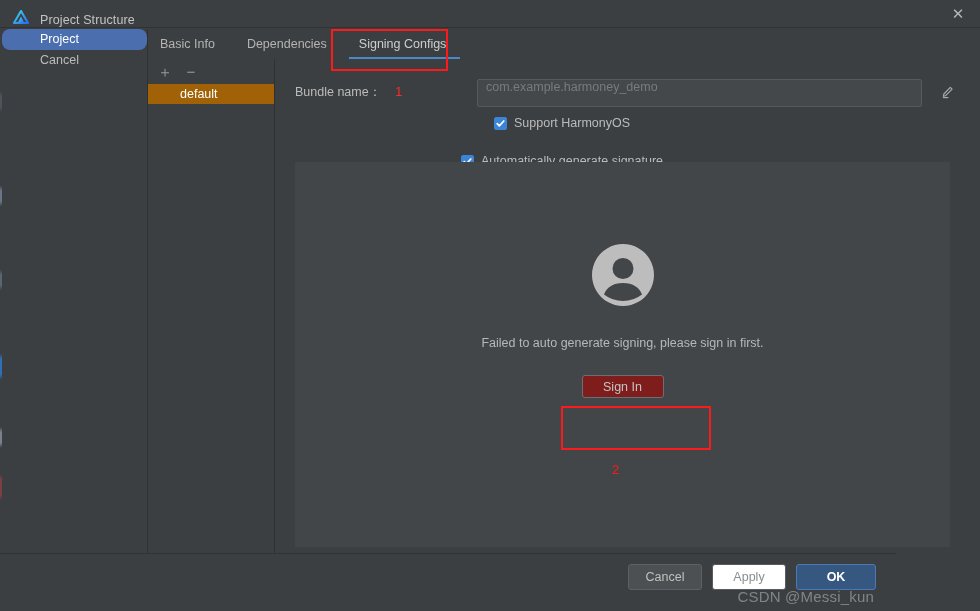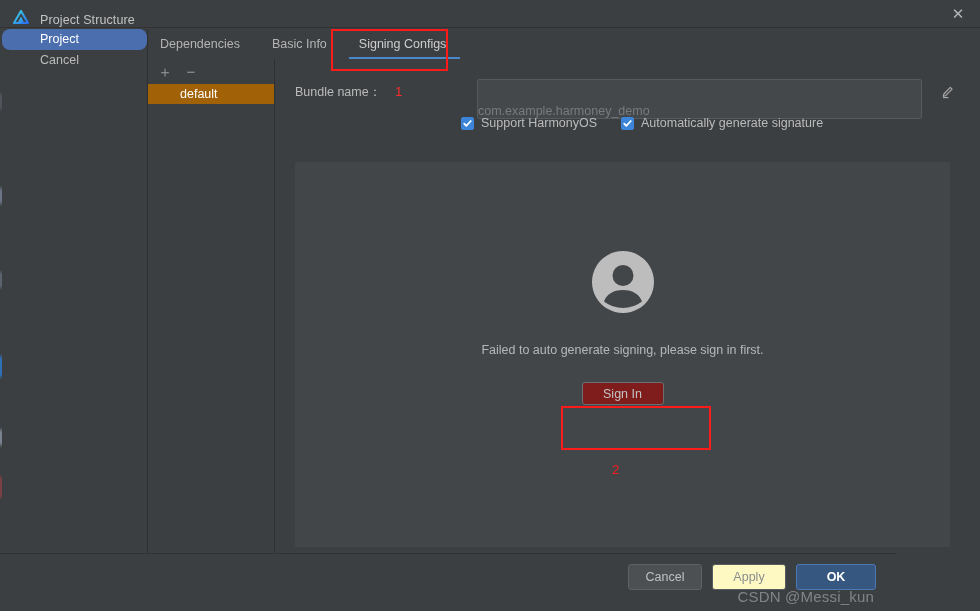--- a/index.html
+++ b/index.html
@@ -191,45 +191,47 @@
   }
   .annot-num {
     color: #ff2a2a;
     font-size: 12.5px;
     margin-left: 14px;
     font-weight: 500;
   }
   .bundle-input {
     position: absolute;
     left: 182px; top: 0;
-    width: 445px; height: 40px;
+    width: 445px; height: 28px;
     background: #45484a;
     border: 1px solid #565a5c;
     border-radius: 2px;
     box-sizing: border-box;
     display: flex;
-    align-items: flex-end;
+    align-items: flex-start;
+    padding-left: 8px;
     font-size: 12.5px;
     color: #777b7e;
     cursor: text;
   }
   .edit-icon-btn {
     position: absolute;
     left: 641px; top: 2px;
     width: 22px; height: 22px;
     display: flex; align-items: center; justify-content: center;
     cursor: pointer;
   }
 
   .checkbox-row {
     position: absolute;
     left: 185px; top: 57px;
     display: flex;
     align-items: center;
     gap: 24px;
+    flex-direction: column;
   }
   .cb-wrap {
     display: flex;
     align-items: center;
     gap: 7px;
     cursor: pointer;
   }
   .cb-box {
     width: 13px; height: 13px;
     background: #3b84d8;
@@ -248,21 +250,21 @@
   .signing-panel {
     position: absolute;
     left: 19px; top: 103px;
     width: 655px; height: 385px;
     background: #434649;
     box-sizing: border-box;
   }
   .signin-center {
     position: absolute;
     left: 0; right: 0;
-    top: 89px;
+    top: 82px;
     display: flex;
     flex-direction: column;
     align-items: center;
   }
   .avatar {
     width: 62px; height: 62px;
   }
   .fail-msg {
     margin-top: 30px;
     font-size: 12.5px;
@@ -308,21 +310,21 @@
     box-sizing: border-box;
     cursor: pointer;
     border: 1px solid transparent;
   }
   .btn-cancel {
     background: #4c5052;
     border-color: #5d6164;
     color: #c0c0c0;
   }
   .btn-apply {
-    background: #fef9c3;
+    background: #ffffff;
     border-color: #585c5e;
     color: #8a8d8f;
     cursor: default;
   }
   .btn-ok {
     background: #365880;
     border-color: #4a7ab3;
     color: #ffffff;
     font-weight: bold;
     min-width: 80px;
@@ -387,24 +389,24 @@
     <div class="cat-item selected">
       <span>Project</span>
     </div>
     <div class="cat-item">
       <span>Cancel</span>
     </div>
   </div>
 
   <div class="tabstrip">
     <div class="tab">
+      <span>Basic Info</span>
+    </div>
+    <div class="tab">
       <span>Dependencies</span>
-    </div>
-    <div class="tab">
-      <span>Basic Info</span>
     </div>
     <div class="tab active">
       <span>Signing Configs</span>
     </div>
   </div>
 
   <div class="configs-pane">
     <div class="configs-toolbar">
       <div class="tool-btn">
         <span>＋</span>

